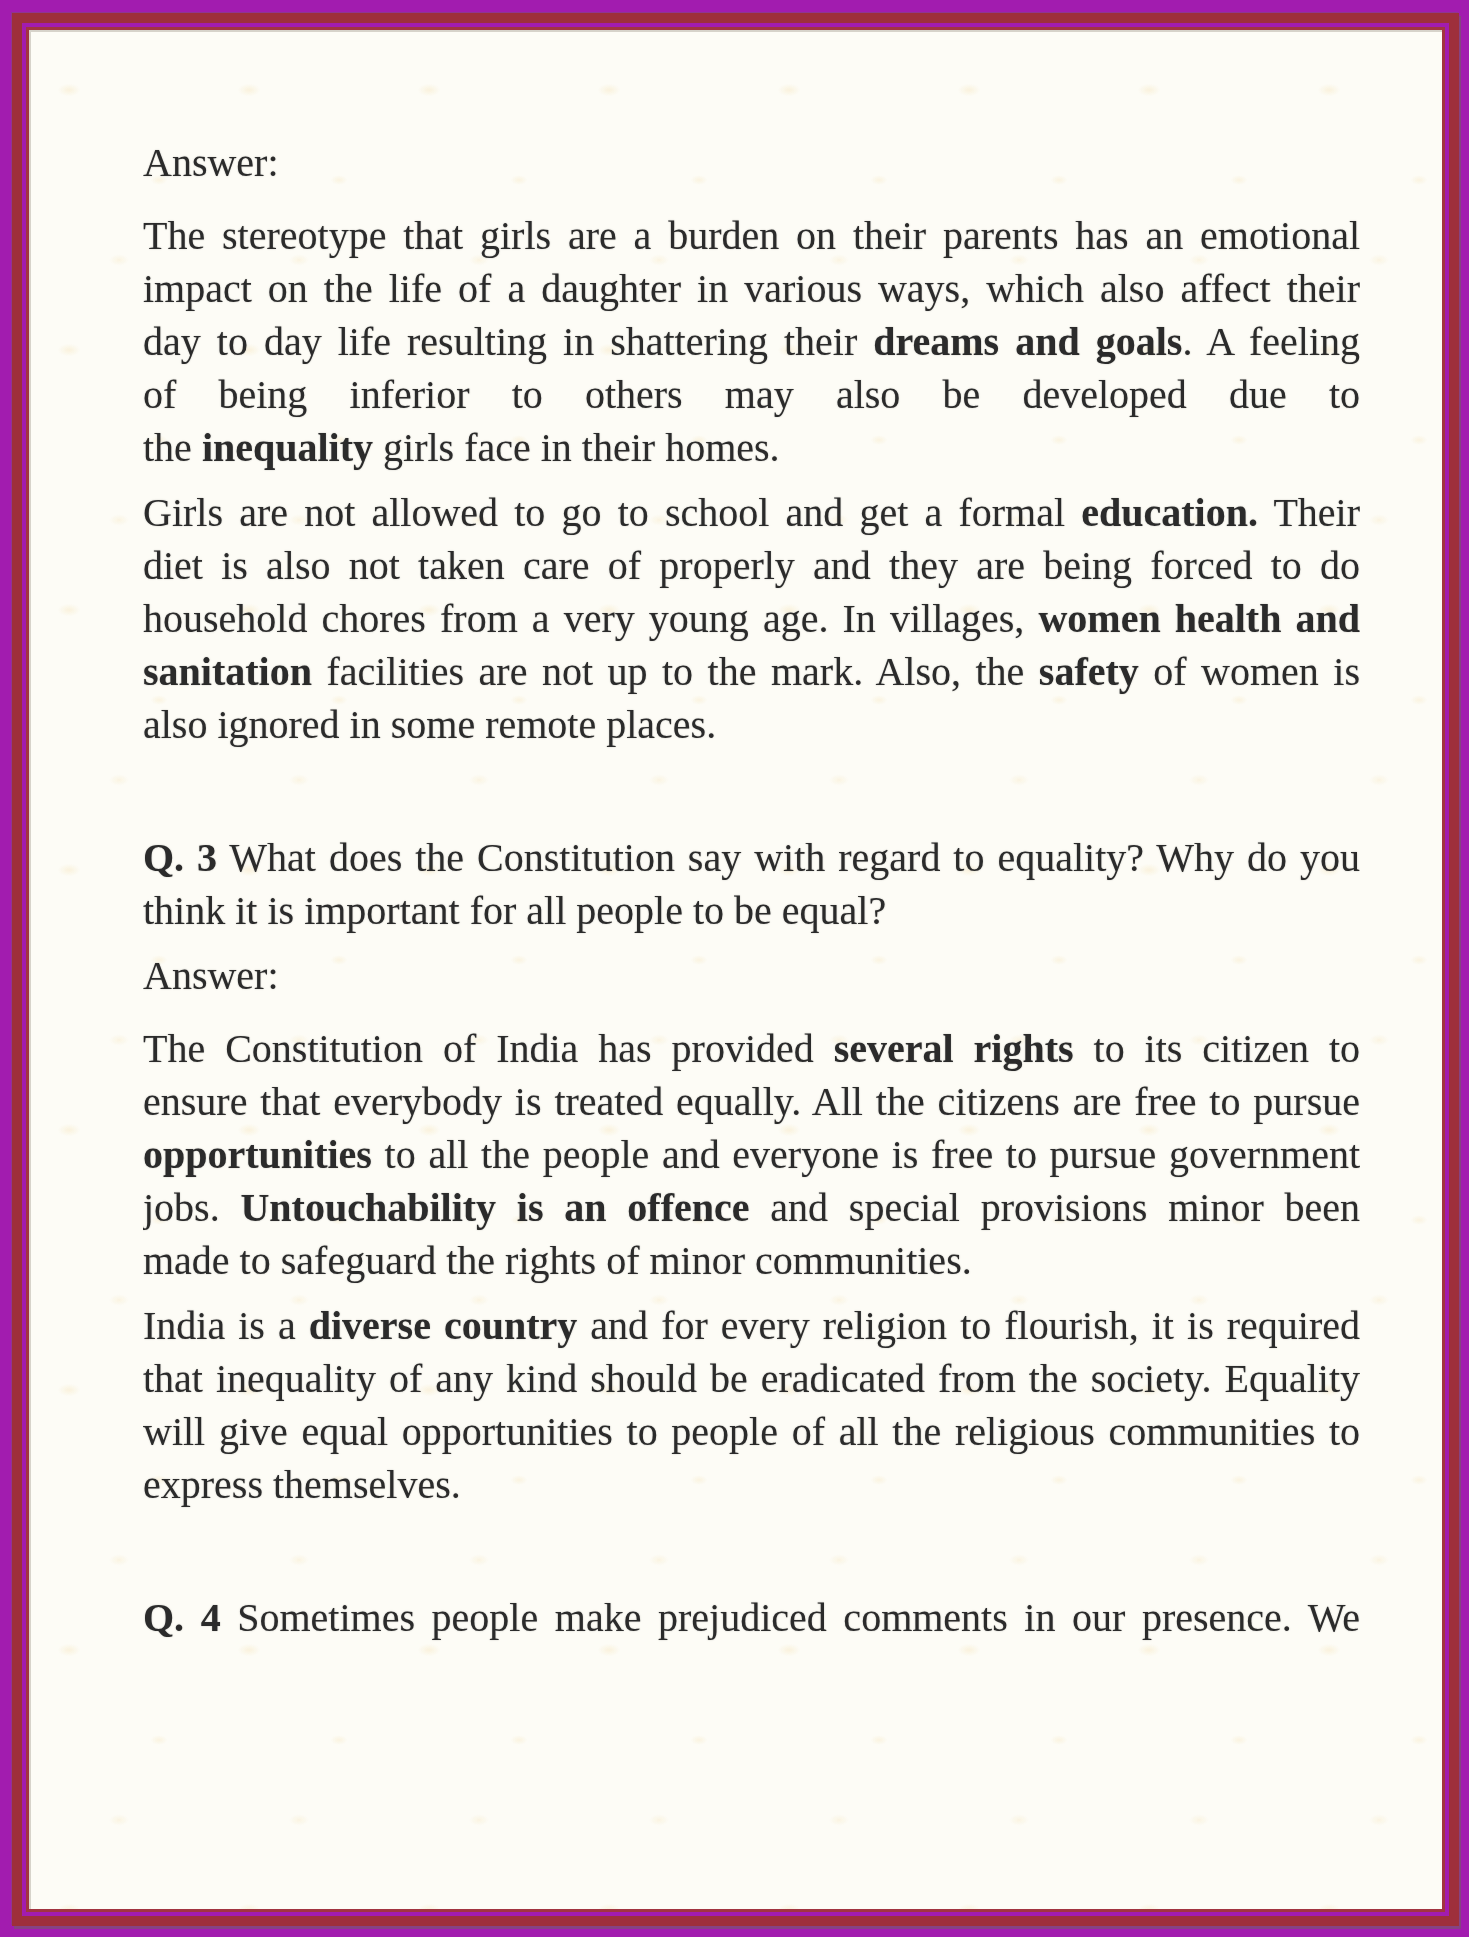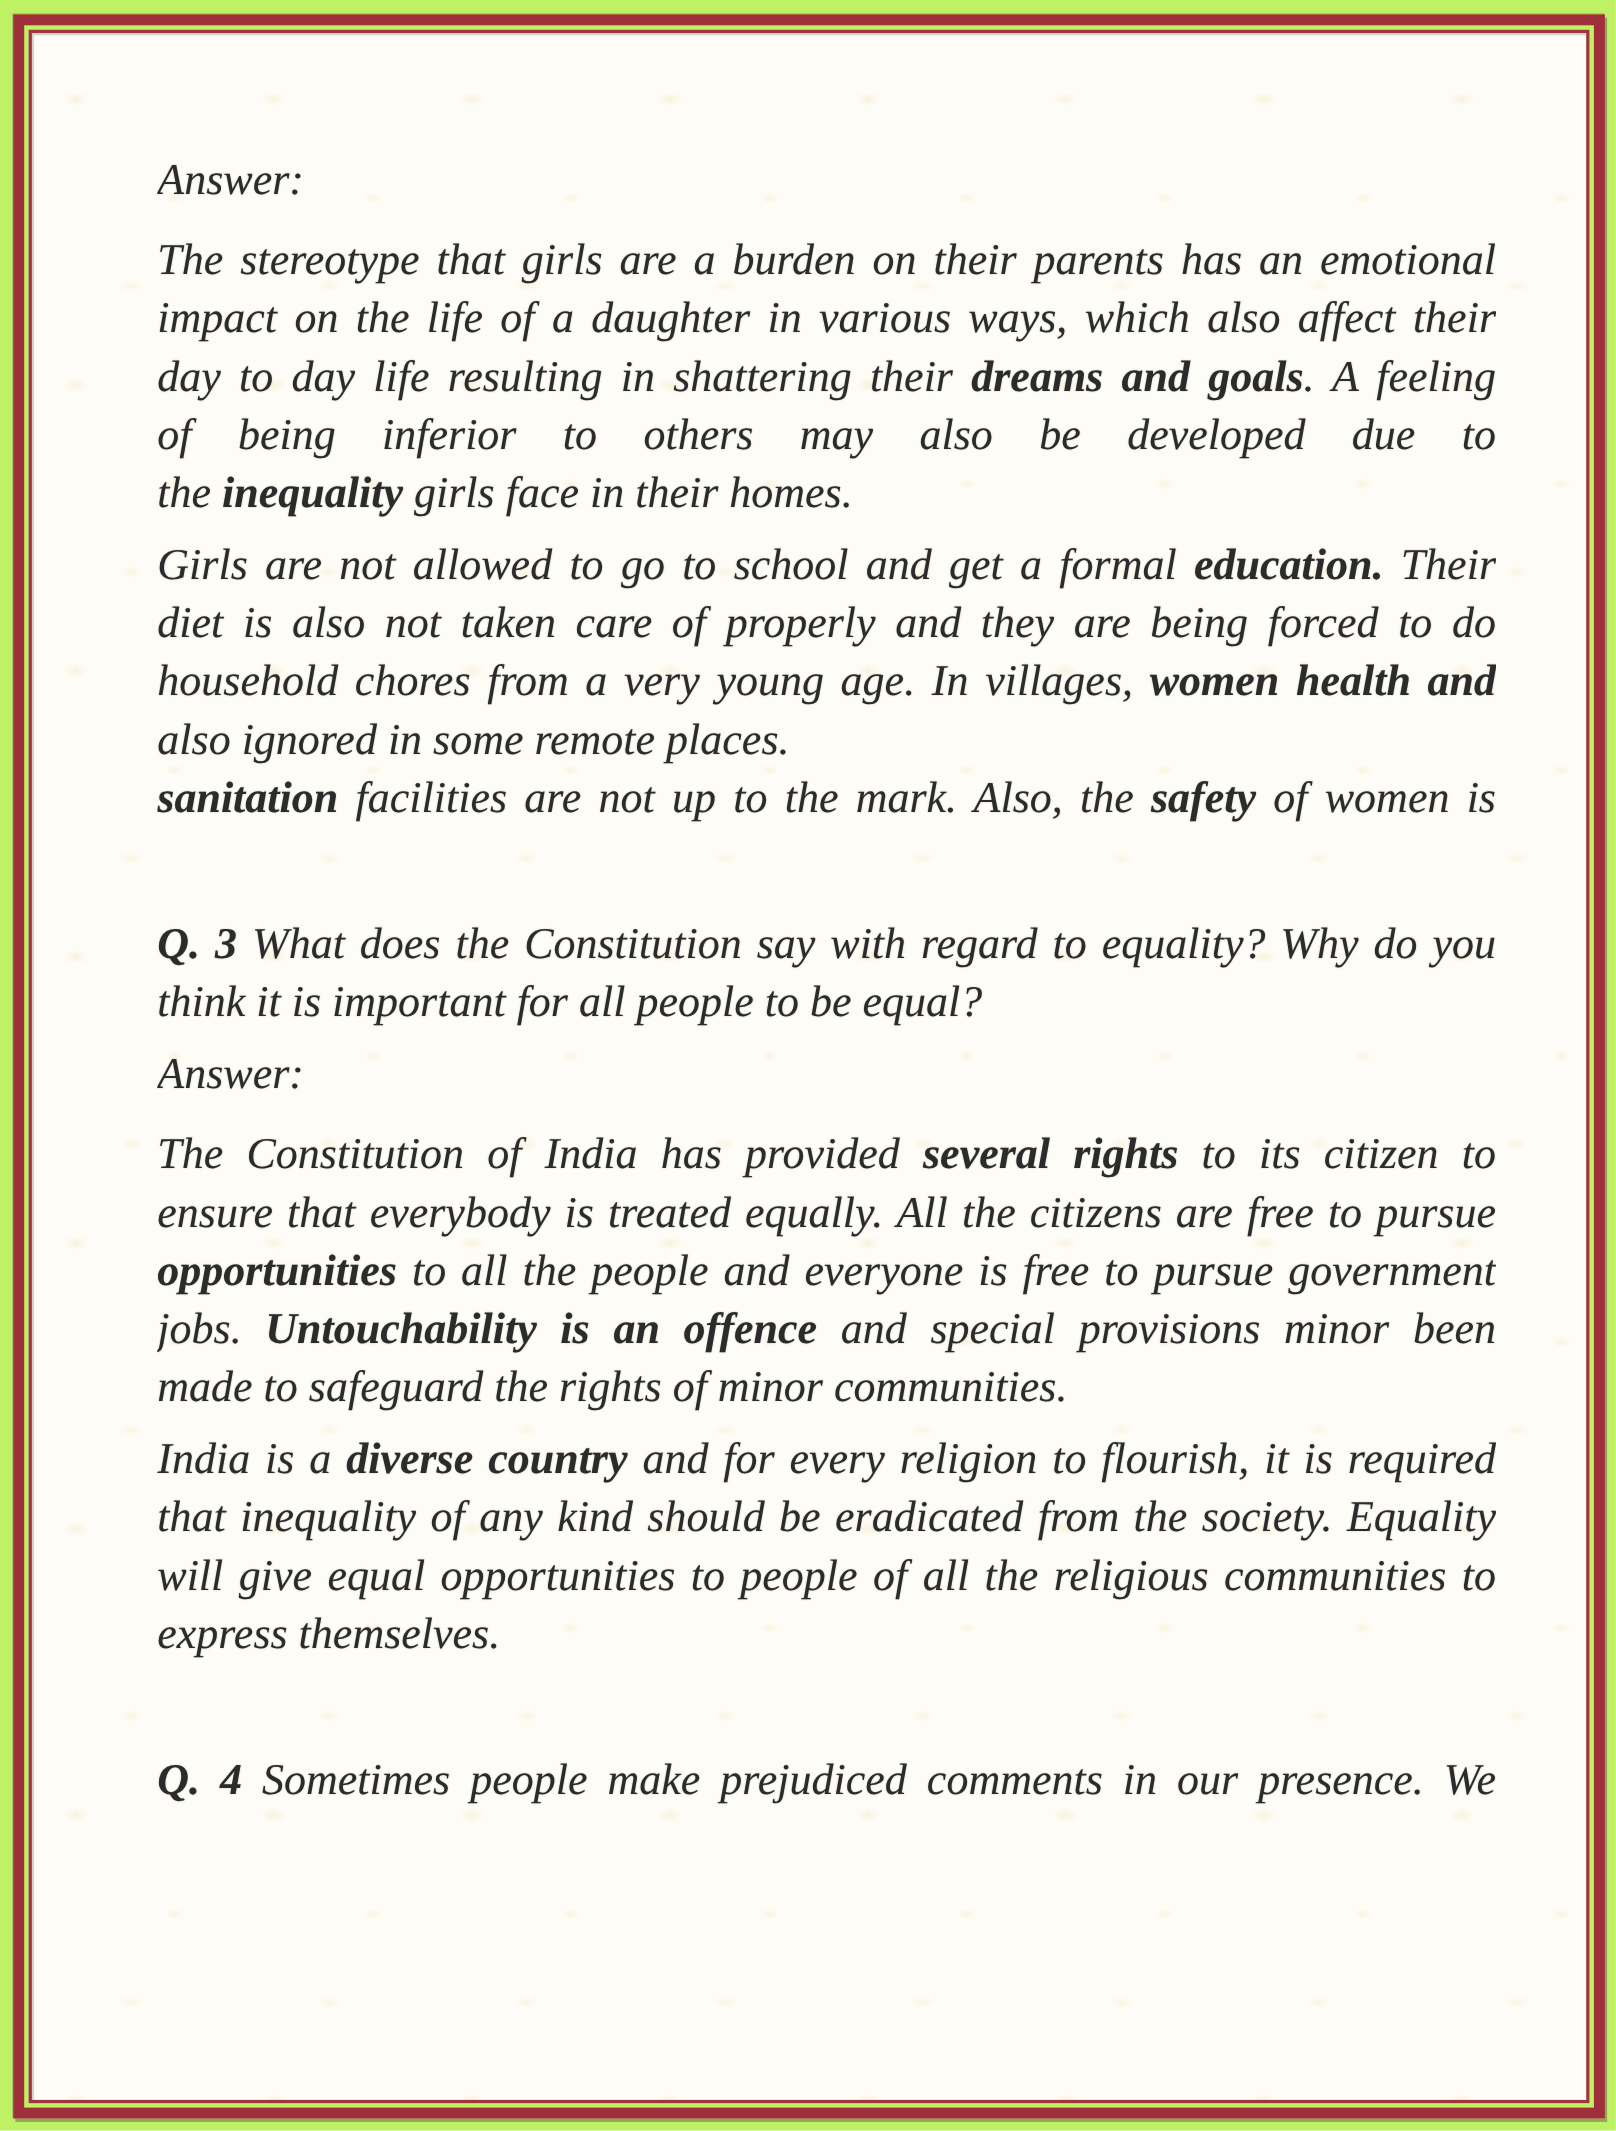--- a/index.html
+++ b/index.html
@@ -5,24 +5,23 @@
   :root{
     --maroon:#9e2f3b;
     --maroon-inner:#a23440;
     --paper:#fdfcf6;
     --ink:#2b2b2b;
   }
   html,body{margin:0;padding:0;background:#ffffff;}
   .canvas{
     position:relative;
     width:1469px;height:1937px;
-    background:#bef264;
+    background:#a21caf;
     overflow:hidden;
     font-family:"Liberation Serif","DejaVu Serif",serif;
-    font-style:italic;
   }
   .frame{
     position:absolute;
     left:12px;top:13px;right:10px;bottom:11px;
     border:10px solid var(--maroon);
     box-shadow:2px 3px 0 rgba(110,100,92,0.55), -1px -1px 0 rgba(110,100,92,0.35);
   }
   .frame-inner{
     position:absolute;
     inset:4px;
@@ -71,22 +70,22 @@
             <div class="line"><span>The stereotype that girls are a burden on their parents has an emotional</span></div>
             <div class="line"><span>impact on the life of a daughter in various ways, which also affect their</span></div>
             <div class="line"><span>day to day life resulting in shattering their </span><b>dreams and goals</b><span>. A feeling</span></div>
             <div class="line"><span>of being inferior to others may also be developed due to</span></div>
             <div class="line last"><span>the </span><b>inequality</b><span> girls face in their homes.</span></div>
           </div>
           <div class="para">
             <div class="line"><span>Girls are not allowed to go to school and get a formal </span><b>education.</b><span> Their</span></div>
             <div class="line"><span>diet is also not taken care of properly and they are being forced to do</span></div>
             <div class="line"><span>household chores from a very young age. In villages, </span><b>women health and</b></div>
+            <div class="line"><b>sanitation</b><span> facilities are not up to the mark. Also, the </span><b>safety</b><span> of women is</span></div>
             <div class="line last"><span>also ignored in some remote places.</span></div>
-            <div class="line"><b>sanitation</b><span> facilities are not up to the mark. Also, the </span><b>safety</b><span> of women is</span></div>
           </div>
           <div class="section-gap"></div>
           <div class="question">
             <div class="line"><b>Q. 3</b><span> What does the Constitution say with regard to equality? Why do you</span></div>
             <div class="line last"><span>think it is important for all people to be equal?</span></div>
           </div>
           <div class="answer-label">
             <div class="line last"><span>Answer:</span></div>
           </div>
           <div class="para">

